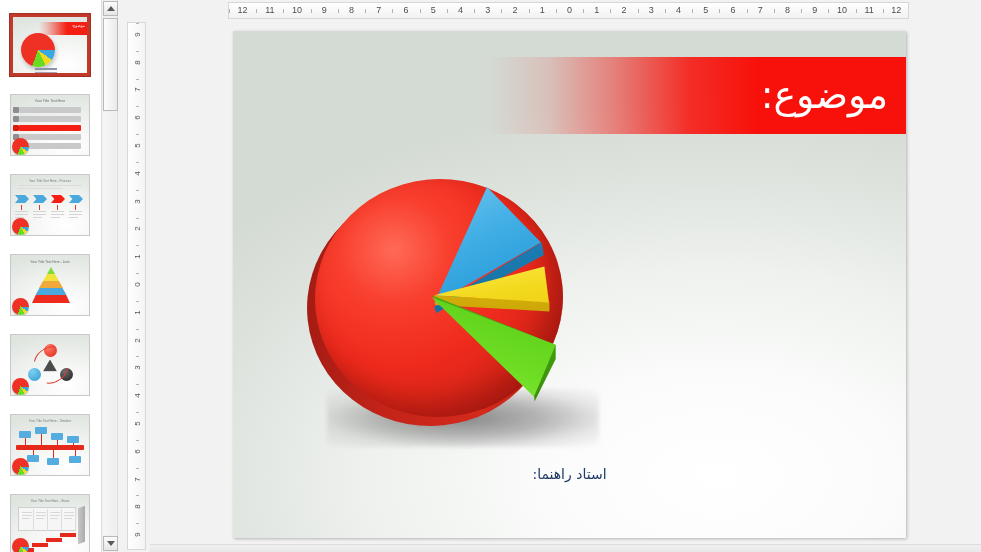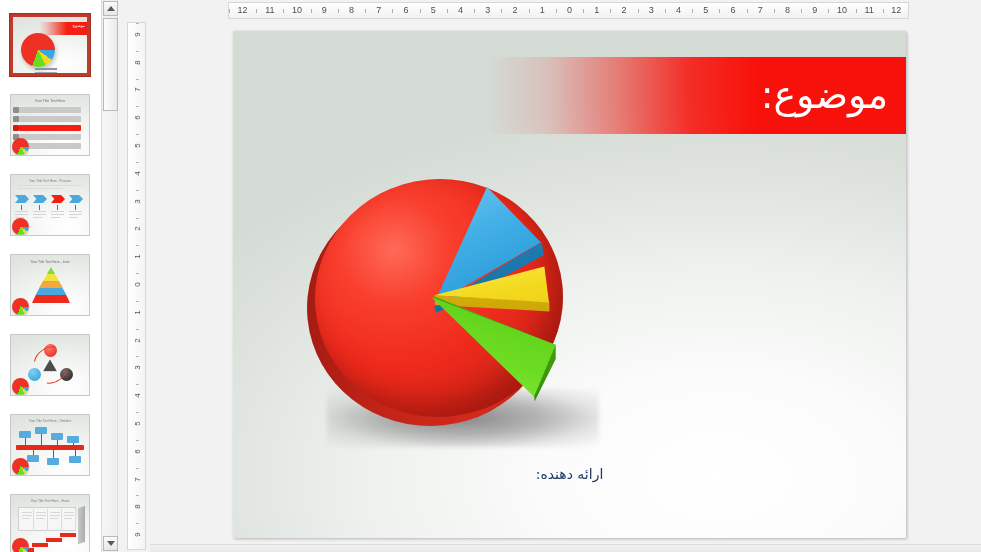--- a/index.html
+++ b/index.html
@@ -625,21 +625,21 @@
         <div class="wedge" id="w-blue-top"></div>
 
         <div class="wedge" id="w-yel-side"></div>
         <div class="wedge" id="w-yel-top"></div>
 
         <div class="wedge" id="w-grn-side"></div>
         <div class="wedge" id="w-grn-top"></div>
       </div>
 
       <div id="credits">
-        <div>ارائه دهنده:</div>
+        <div>استاد راهنما:</div>
       </div>
 
     </div>
 
     <div id="bottom-strip"></div>
   </div>
 
 </div>
 
 </body></html>

